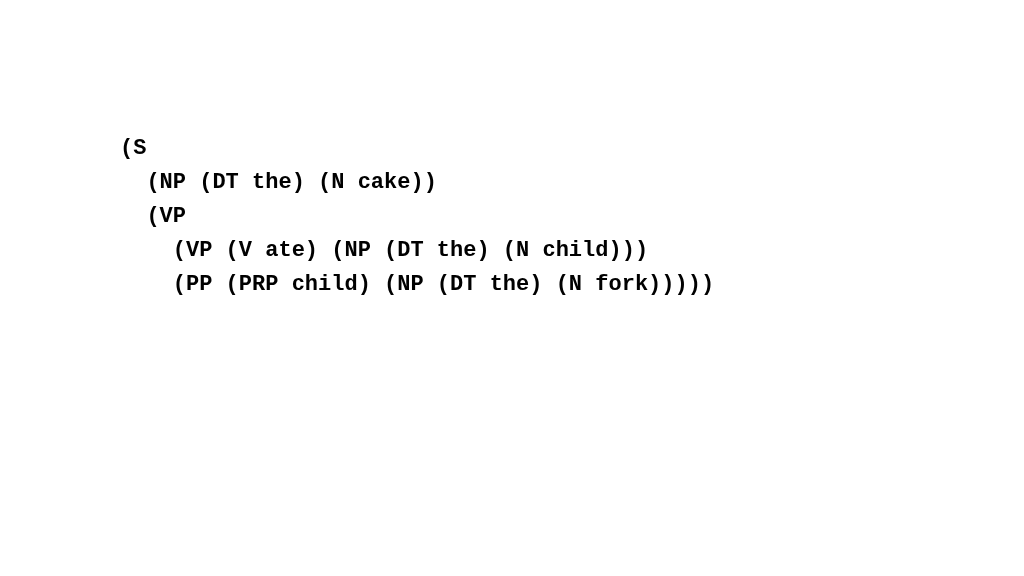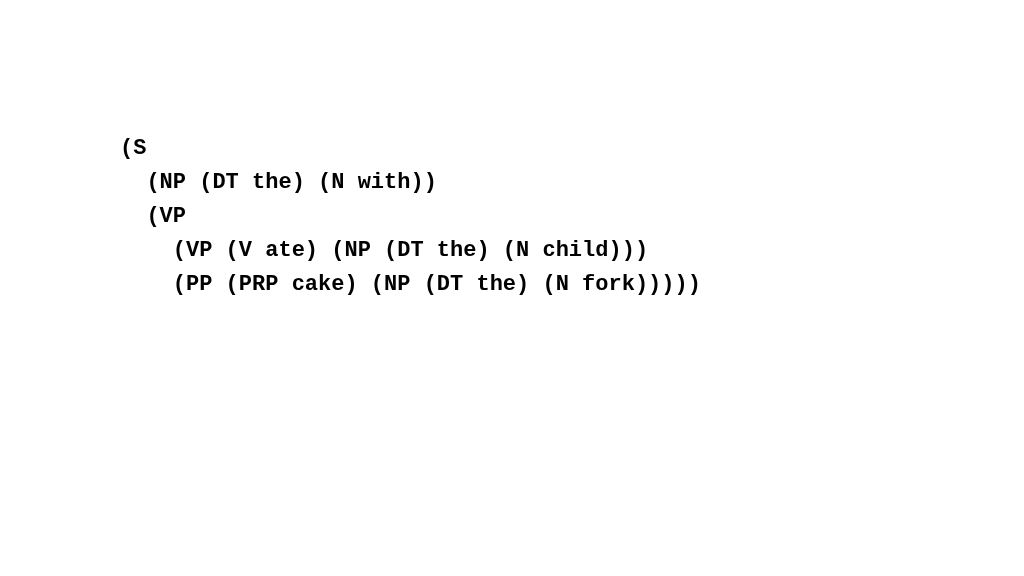--- a/index.html
+++ b/index.html
@@ -21,17 +21,17 @@
     }
     .parse-tree {
       white-space: pre;
     }
   </style>
 </head>
 <body>
 
 <div class="parse-tree">
 <span>(S</span>
-<span>  (NP (DT the) (N with))</span>
+<span>  (NP (DT the) (N cake))</span>
 <span>  (VP</span>
 <span>    (VP (V ate) (NP (DT the) (N child)))</span>
-<span>    (PP (PRP cake) (NP (DT the) (N fork)))))</span>
+<span>    (PP (PRP child) (NP (DT the) (N fork)))))</span>
 </div>
 
 </body></html>

